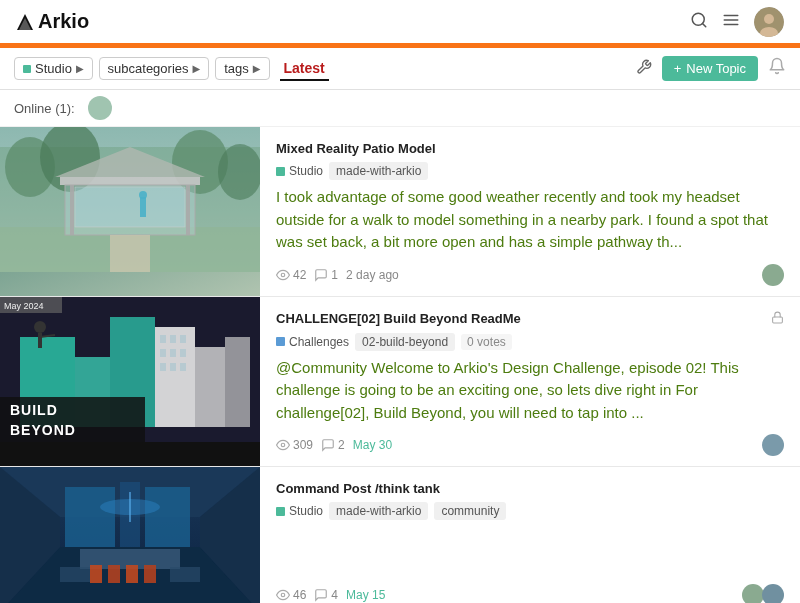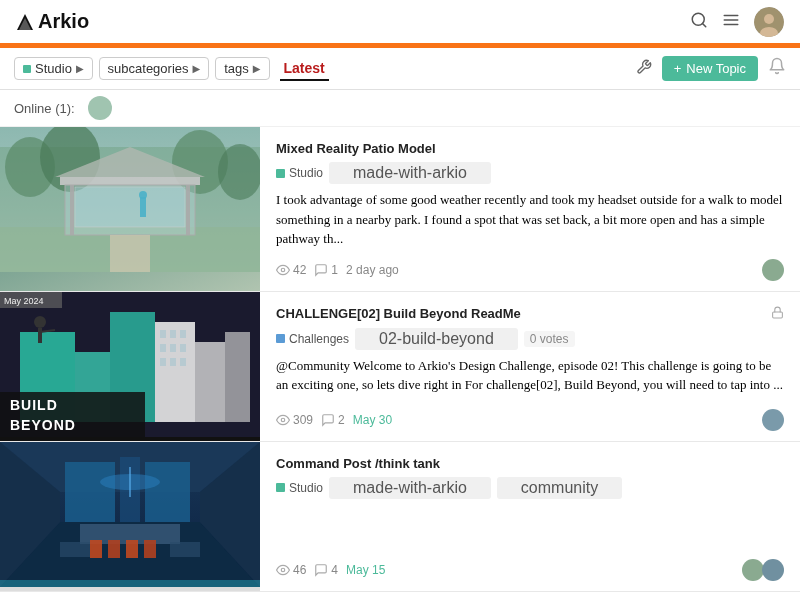--- a/index.html
+++ b/index.html
@@ -53,27 +53,27 @@
     .post-thumb {
       width: 260px; min-width: 260px; background: #ddd; overflow: hidden; position: relative;
     }
     
     .thumb-patio { background: linear-gradient(160deg, #8ab4b0 0%, #6d9a8a 40%, #b0c4b0 100%); }
 
     .post-content { flex: 1; padding: 14px 16px 10px 16px; display: flex; flex-direction: column; gap: 6px; }
     .post-title { font-size: 13px; font-weight: 600; color: #222; }
     .post-tags { display: flex; align-items: center; gap: 6px; flex-wrap: wrap; }
     .tag-pill {
-      font-size: 16px; padding: 2px 24px; border-radius: 3px; color: #555; background: #f0f0f0;
+      font-size: 12px; padding: 2px 7px; border-radius: 3px; color: #555; background: #f0f0f0;
     }
     .tag-category { display: flex; align-items: center; gap: 4px; }
     .tag-category .cat-dot { width: 9px; height: 9px; display: inline-block; border-radius: 1px; }
     .cat-dot-studio { background: #4cba9a; }
     .tag-text { font-size: 12px; color: #555; }
-    .post-excerpt { font-size: 13px; color: #000000; line-height: 1.5; flex: 1; font-family: Liberation Serif, serif; }
+    .post-excerpt { font-size: 15px; color: #4d7c0f; line-height: 1.5; flex: 1; }
     .post-meta { display: flex; align-items: center; gap: 10px; font-size: 12px; color: #888; margin-top: 4px; }
     .post-meta-item { display: flex; gap: 3px; }
     .meta-avatar { width: 22px; height: 22px; border-radius: 50%; background: #b0b0b0; display: inline-block; margin-left: auto; }
     .meta-avatar-2 { width: 22px; height: 22px; border-radius: 50%; background: #8ab4c0; display: inline-block; }
     .lock-icon { font-size: 13px; color: #aaa; margin-left: auto; }
     .votes-badge { font-size: 12px; color: #888; background: #f5f5f5; padding: 1px 6px; border-radius: 3px; }
 
     .post-meta-left { display: flex; align-items: center; gap: 8px; flex: 1; }
     .post-meta-right { display: flex; align-items: center; gap: 4px; }
   </style>

